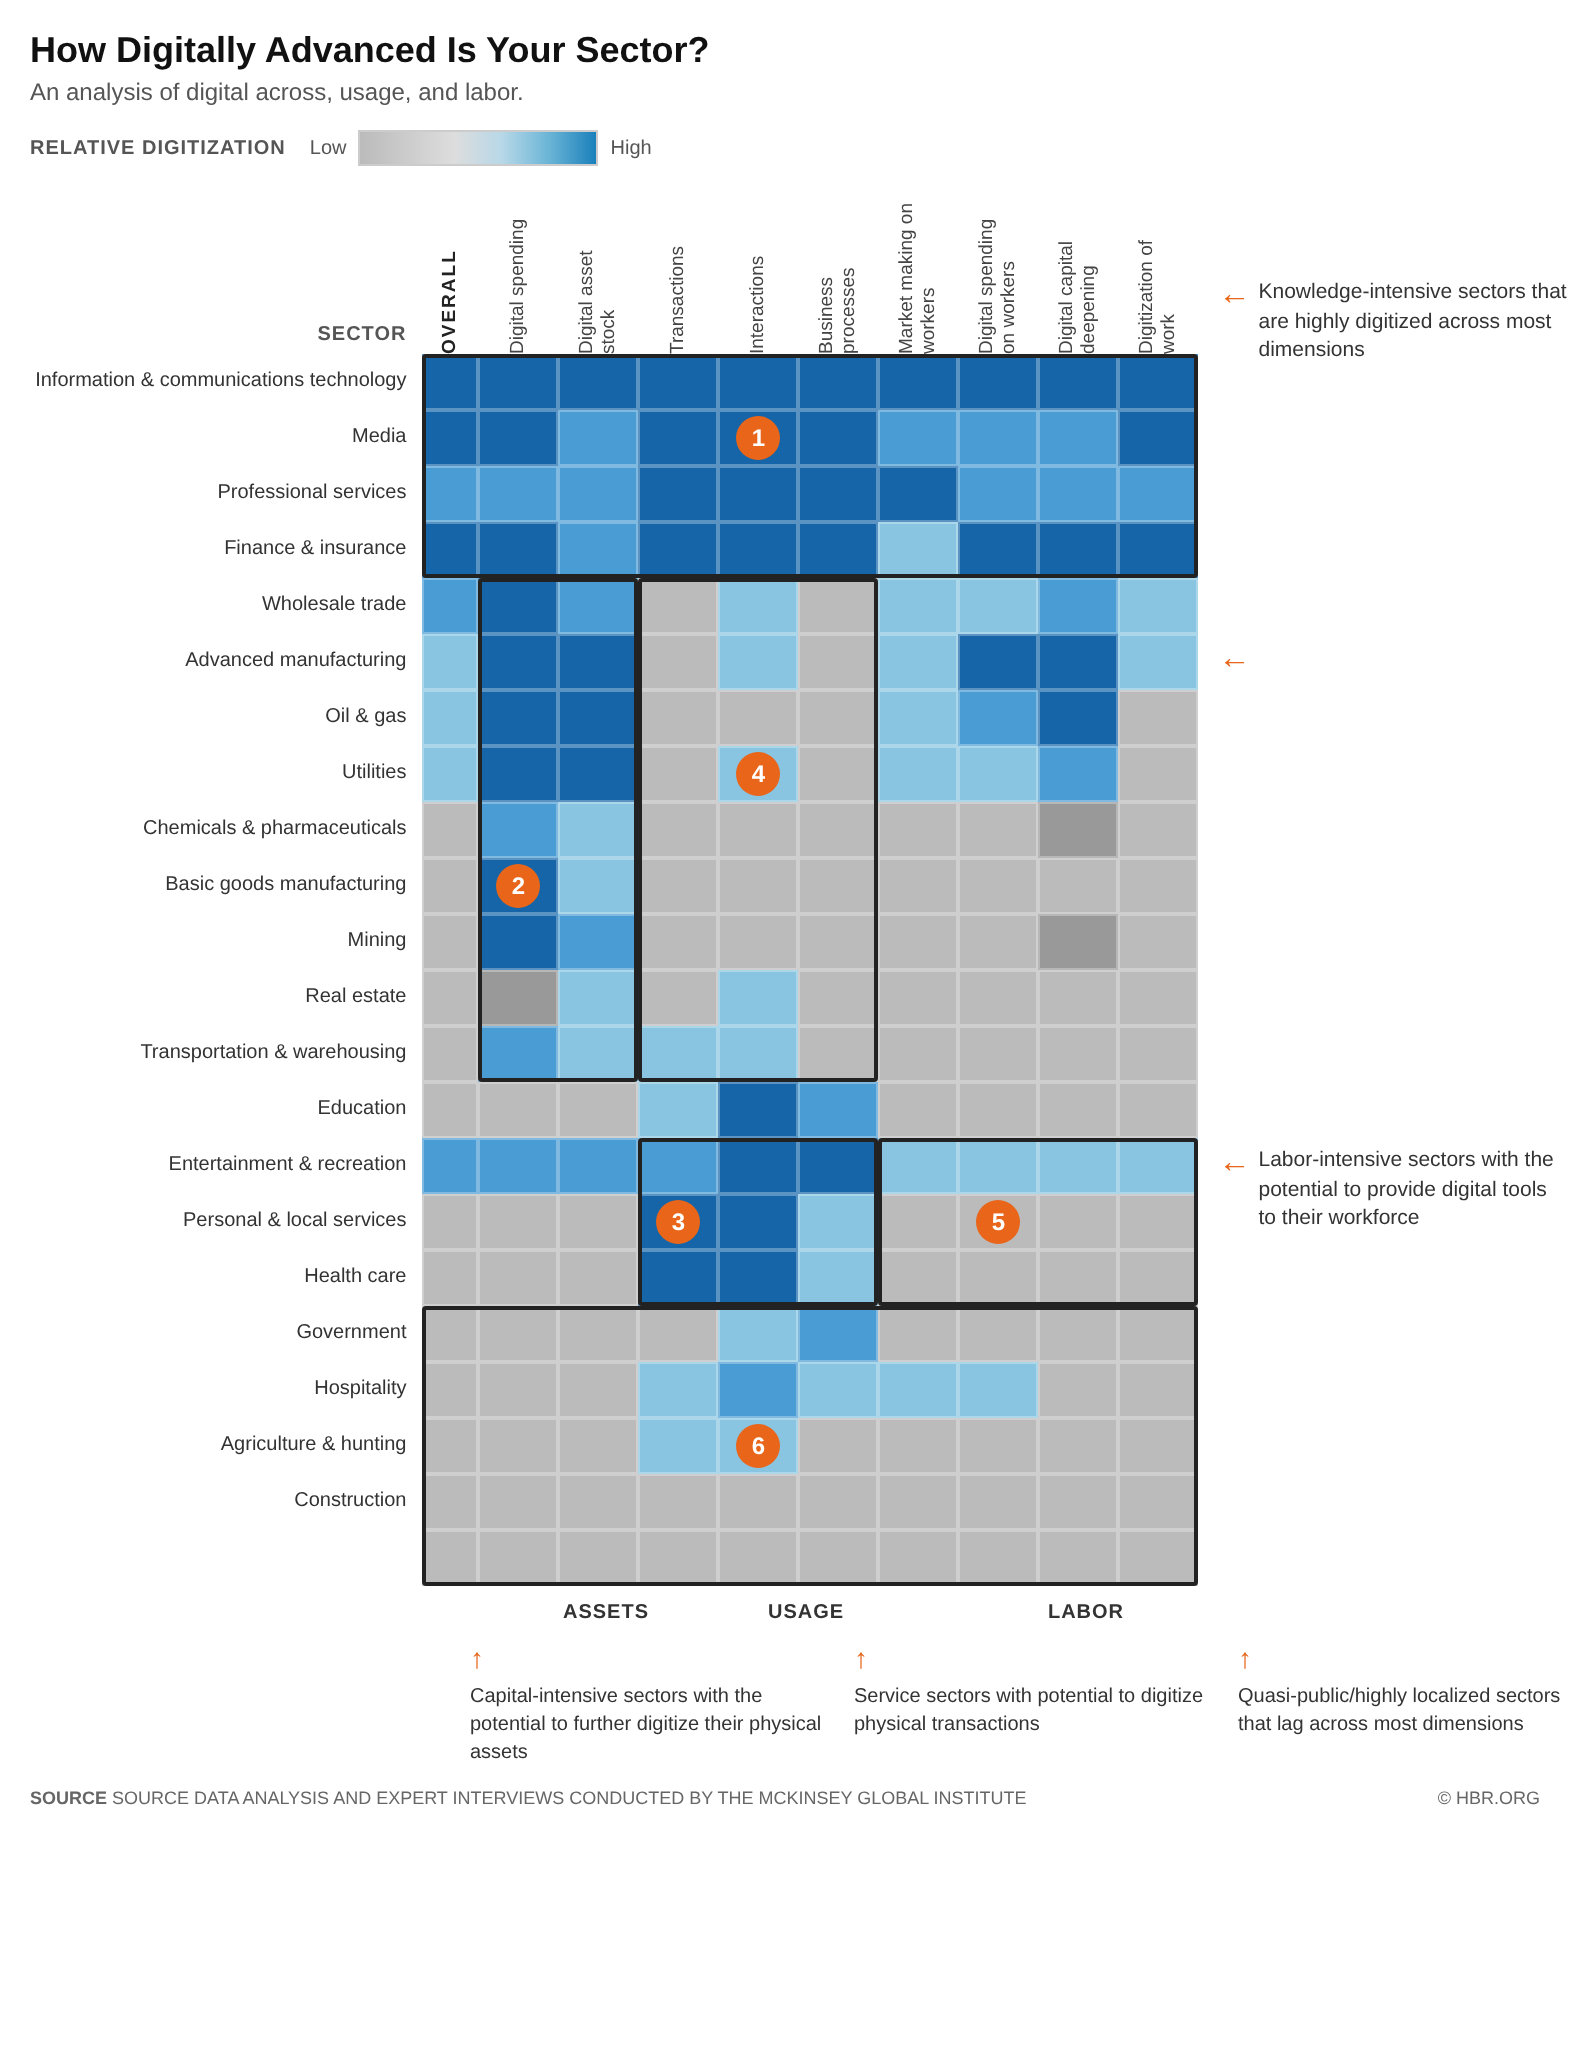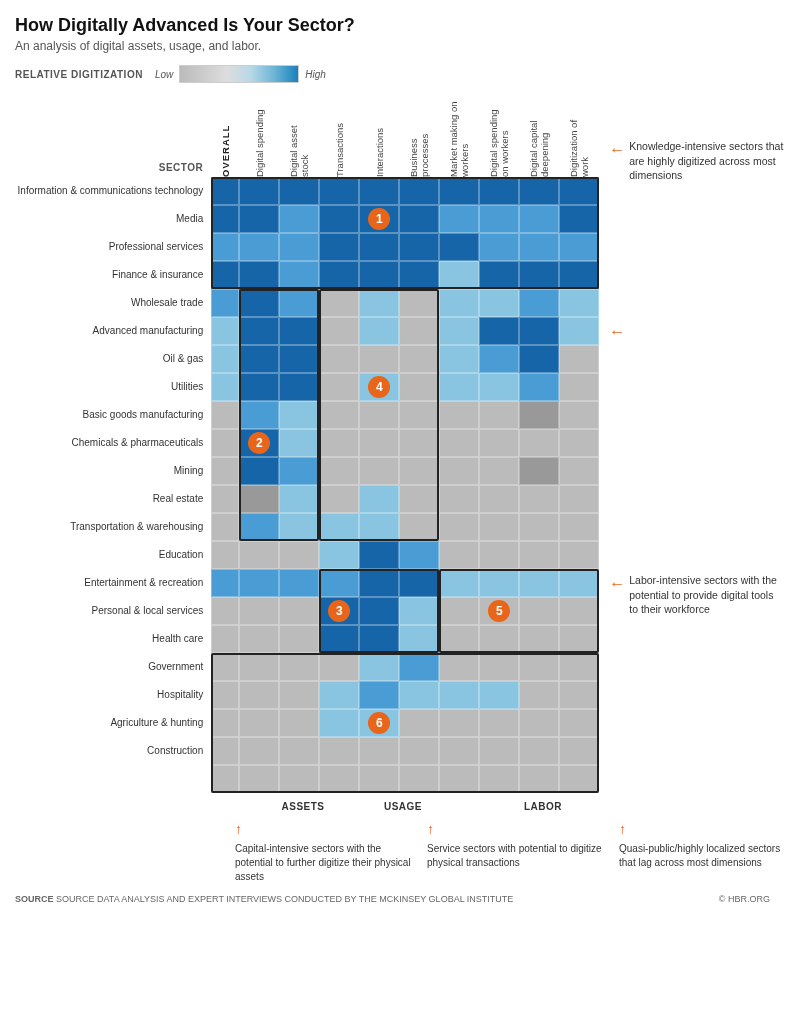--- a/index.html
+++ b/index.html
@@ -42,21 +42,20 @@
     }
     .legend-gradient {
       width: 120px;
       height: 18px;
       background: linear-gradient(to right, #bbb, #ccc, #ddd, #b8d8e8, #6bb5d6, #1a80bb);
       border: 1px solid #ccc;
     }
     .legend-text {
       font-size: 10px;
       color: #555;
-      font-style: italic;
     }
     .main-layout {
       display: flex;
       gap: 0;
     }
     .left-section {
       display: flex;
       flex-direction: column;
     }
     .sector-header {
@@ -165,21 +164,21 @@
       justify-content: space-between;
     }
     .source-line strong {
       font-weight: bold;
     }
   </style>
 </head>
 <body>
 
 <h1>How Digitally Advanced Is Your Sector?</h1>
-<p class="subtitle">An analysis of digital assets, usage, and labor.</p>
+<p class="subtitle">An analysis of digital across, usage, and labor.</p>
 
 <div class="legend-area">
   <span class="legend-label">RELATIVE DIGITIZATION</span>
   <div class="legend-bar">
     <span class="legend-text">Low</span>
     <div class="legend-gradient"></div>
     <span class="legend-text">High</span>
   </div>
 </div>
 
@@ -189,22 +188,22 @@
     <div class="sector-header">SECTOR</div>
     <div class="sector-list" id="sector-list">
         <div class="sector-name" style="height: 28px; font-size: 10px;">Information &amp; communications technology</div>
         <div class="sector-name" style="height: 28px; font-size: 10px;">Media</div>
         <div class="sector-name" style="height: 28px; font-size: 10px;">Professional services</div>
         <div class="sector-name" style="height: 28px; font-size: 10px;">Finance &amp; insurance</div>
         <div class="sector-name" style="height: 28px; font-size: 10px;">Wholesale trade</div>
         <div class="sector-name" style="height: 28px; font-size: 10px;">Advanced manufacturing</div>
         <div class="sector-name" style="height: 28px; font-size: 10px;">Oil &amp; gas</div>
         <div class="sector-name" style="height: 28px; font-size: 10px;">Utilities</div>
+        <div class="sector-name" style="height: 28px; font-size: 10px;">Chemicals &amp; pharmaceuticals</div>
         <div class="sector-name" style="height: 28px; font-size: 10px;">Basic goods manufacturing</div>
-        <div class="sector-name" style="height: 28px; font-size: 10px;">Chemicals &amp; pharmaceuticals</div>
         <div class="sector-name" style="height: 28px; font-size: 10px;">Mining</div>
         <div class="sector-name" style="height: 28px; font-size: 10px; text-align: right;">Real estate</div>
         <div class="sector-name" style="height: 28px; font-size: 10px;">Transportation &amp; warehousing</div>
         <div class="sector-name" style="height: 28px; font-size: 10px;">Education</div>
         <div class="sector-name" style="height: 28px; font-size: 10px;">Entertainment &amp; recreation</div>
         <div class="sector-name" style="height: 28px; font-size: 10px;">Personal &amp; local services</div>
         <div class="sector-name" style="height: 28px; font-size: 10px;">Health care</div>
         <div class="sector-name" style="height: 28px; font-size: 10px;">Government</div>
         <div class="sector-name" style="height: 28px; font-size: 10px;">Hospitality</div>
         <div class="sector-name" style="height: 28px; font-size: 10px;">Agriculture &amp; hunting</div>

